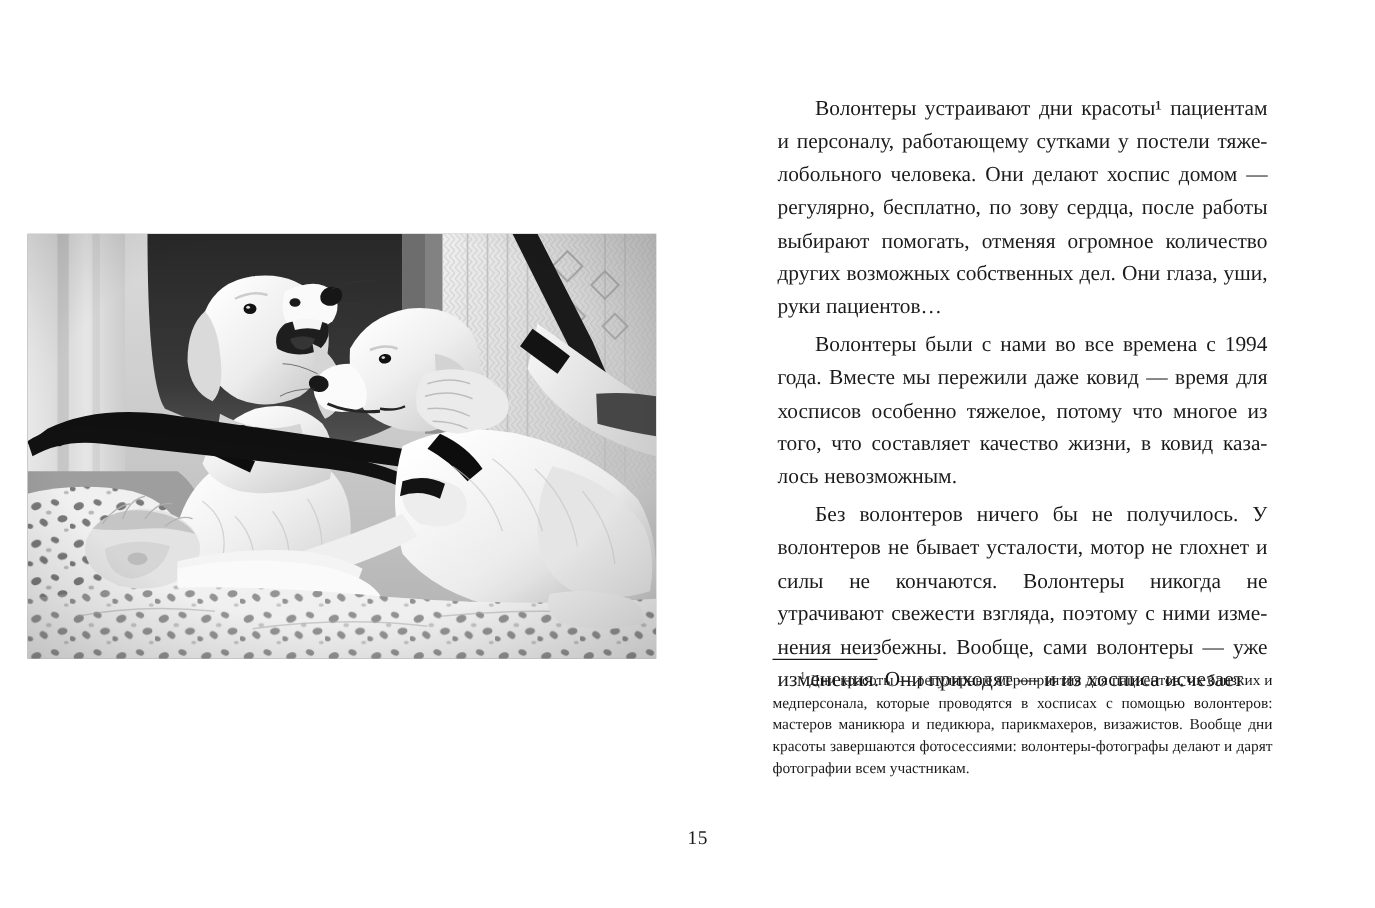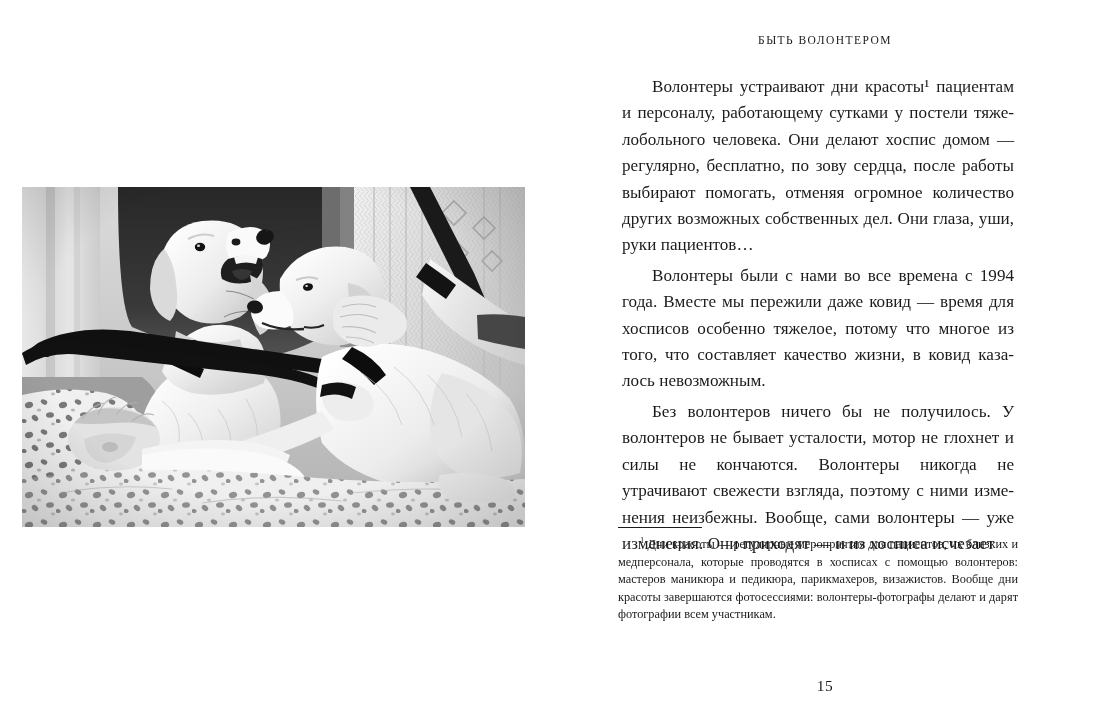--- a/index.html
+++ b/index.html
@@ -95,24 +95,23 @@
   .fn-marker {
     font-size: 8.5px;
     vertical-align: super;
     line-height: 0;
   }
   .page-number {
     position: absolute;
     top: 662px;
     left: 0;
     width: 550px;
-    text-align: center;
+    text-align: left;
     font-size: 15.5px;
     letter-spacing: 0.5px;
-    margin-top: 15px;
   }
 </style>
 </head>
 <body>
 
 <div class="page-spread">
 
   <div class="left-page">
     <div class="photo-frame">
       <svg viewBox="0 0 503 340" preserveAspectRatio="xMidYMid slice">
@@ -364,21 +363,20 @@
           <path d="M418 288 Q452 282 482 292 Q496 300 492 312 Q462 320 428 312 Q412 302 418 288 Z" fill="#eae4dc"></path>
 
           <rect x="0" y="0" width="503" height="340" fill="url(#vig)"></rect>
         </g>
       </svg>
     </div>
   </div>
 
   <div class="right-page">
 
-    <div class="running-head">Быть волонтером</div>
 
     <div class="text-column">
       <p class="body-par">Волонтеры устраивают дни красоты¹ пациентам и персоналу, работающему сутками у постели тяже­лобольного человека. Они делают хоспис домом — регулярно, бесплатно, по зову сердца, после работы выбирают помогать, отменяя огромное количество других возможных собственных дел. Они глаза, уши, руки пациентов…</p>
       <p class="body-par">Волонтеры были с нами во все времена с 1994 года. Вместе мы пережили даже ковид — время для хосписов особенно тяжелое, потому что многое из того, что составляет качество жизни, в ковид каза­лось невозможным.</p>
       <p class="body-par">Без волонтеров ничего бы не получилось. У волонтеров не бывает усталости, мотор не глох­нет и силы не кончаются. Волонтеры никогда не утрачивают свежести взгляда, поэтому с ними изме­нения неизбежны. Вообще, сами волонтеры — уже изменения. Они приходят — и из хосписа исчезает</p>
     </div>
 
     <div class="footnote-block">
       <div class="footnote-rule"></div>
       <p class="footnote-text"><span class="fn-marker">1</span> <span>Дни красоты — регулярные мероприятия для пациен­тов, их близких и медперсонала, которые проводятся в хоспи­сах с помощью волонтеров: мастеров маникюра и педикюра, парикмахеров, визажистов. Вообще дни красоты завершаются фотосессиями: волонтеры-фотографы делают и дарят фотогра­фии всем участникам.</span></p>

